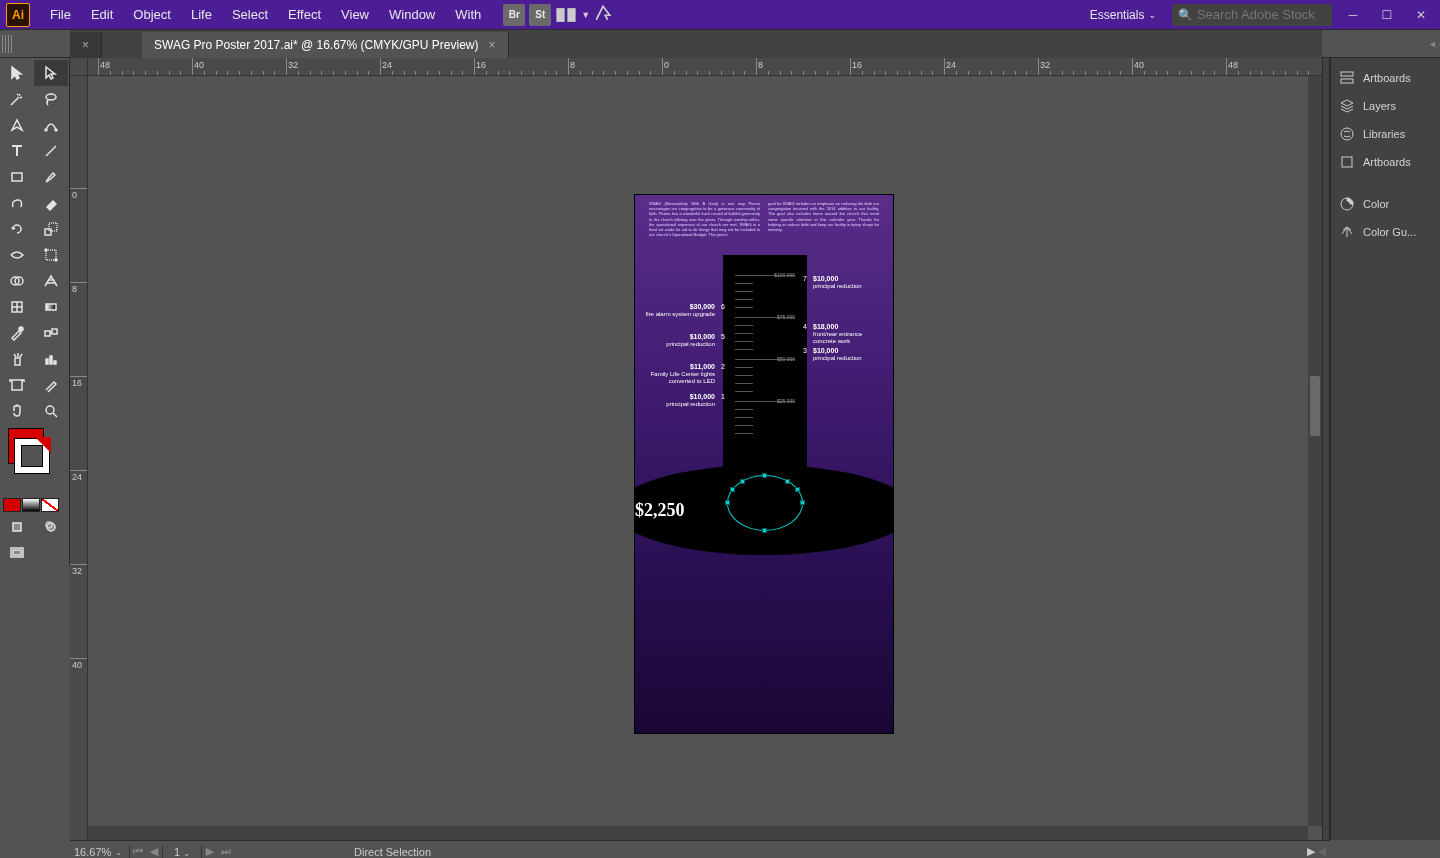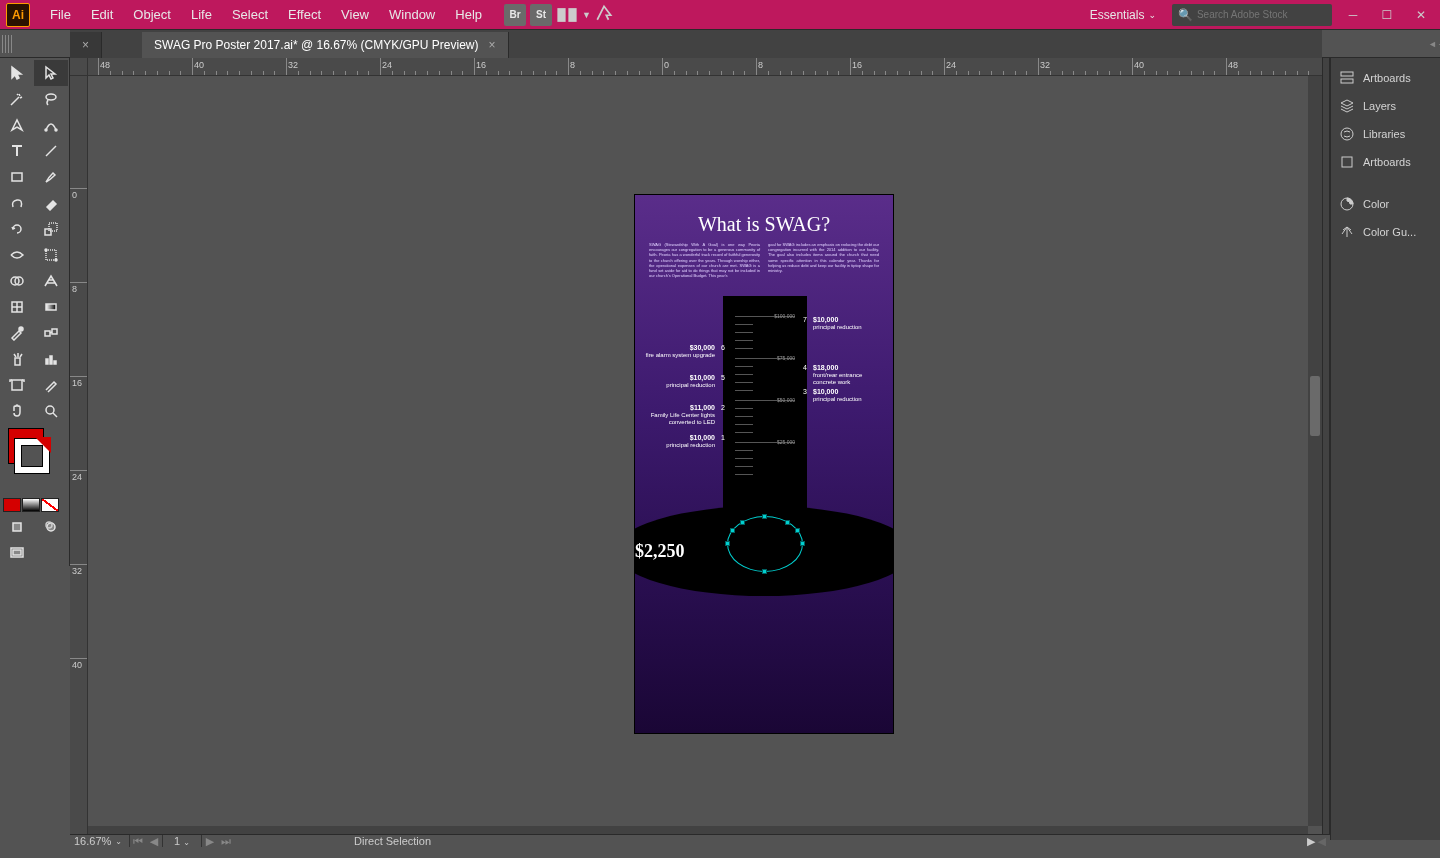--- a/index.html
+++ b/index.html
@@ -1,27 +1,27 @@
 <!DOCTYPE html>
 <html><head>
 <meta charset="utf-8">
 <style>
 * { margin: 0; padding: 0; box-sizing: border-box; font-family: "Segoe UI", Tahoma, sans-serif; }
 body { background: #535353; width: 1440px; height: 858px; overflow: hidden; color: #d4d4d4; font-size: 12px; }
 
 
-.menubar { height: 30px; background: #be185d; display: flex; align-items: center; padding: 0 6px; border-bottom: 1px solid #2a2a2a; position: relative; }
+.menubar { height: 30px; background: #4c1d95; display: flex; align-items: center; padding: 0 6px; border-bottom: 1px solid #2a2a2a; position: relative; }
 .ai-logo { width: 24px; height: 24px; background: #2a1200; border: 1px solid #ff9a00; display: flex; align-items: center; justify-content: center; color: #ff9a00; font-weight: bold; font-size: 12px; border-radius: 2px; margin-right: 10px; }
 .menu-item { padding: 6px 10px; cursor: pointer; font-size: 13px; color: #e8e8e8; }
 .menu-icons { display: flex; align-items: center; gap: 4px; margin-left: 12px; }
 .menu-sq { width: 22px; height: 22px; background: #6a6a6a; color: #e8e8e8; display:flex;align-items:center;justify-content:center; font-size:10px; font-weight:bold; border-radius:2px;}
 .menu-right { position: absolute; right: 6px; display: flex; align-items: center; gap: 8px; }
 .workspace-sel { background: transparent; color: #e8e8e8; padding: 4px 8px; border: none; font-size: 12px; display:flex;align-items:center;gap:4px;}
 .search-stock { background: #424242; width: 160px; height: 22px; display: flex; align-items: center; padding: 0 6px; border-radius: 2px; }
-.search-stock input { background: transparent; border: none; color: #ccc; font-size: 10px; width: 100%; outline: none; }
+.search-stock input { background: transparent; border: none; color: #ccc; font-size: 13px; width: 100%; outline: none; }
 .win-btn { width: 26px; height: 20px; display:flex;align-items:center;justify-content:center; color:#ccc;}
 
 
 .control-bar { height: 28px; background: #535353; border-bottom: 1px solid #2a2a2a; display: flex; align-items: center; padding-right: 2px; }
 .control-dbl { width: 10px; height: 18px; margin-left: 2px; background: repeating-linear-gradient(90deg,#888,#888 1px,transparent 1px,transparent 3px); }
 
 
 .tab-strip { height: 28px; background: #424242; display: flex; align-items: flex-end; margin-left: 70px; margin-right: 110px; }
 .tab { height: 26px; padding: 0 12px; display: flex; align-items: center; gap: 10px; font-size: 12px; color: #ccc; background: #383838; border-right: 1px solid #2a2a2a; }
 .tab.active { background: #535353; color: #fff; margin-left: 40px; }
@@ -81,21 +81,21 @@
 .sel-handle { position:absolute; width:5px; height:5px; background:#00d0d0; border:1px solid #006060; }
 
 
 .right-strip { width: 8px; background: #424242; border-left:1px solid #2a2a2a; border-right:1px solid #2a2a2a;}
 .right-panels { width: 110px; background: #424242; border-left: 1px solid #2a2a2a; }
 .panel-item { height: 28px; display: flex; align-items: center; padding: 0 8px; gap: 8px; font-size: 11px; color: #d4d4d4; }
 .panel-item svg { width: 16px; height: 16px; stroke: #ccc; fill: none; }
 .panel-sep { height: 14px; }
 
 
-.statusbar { position: absolute; bottom: 0; left: 70px; right: 110px; height: 24px; background: #535353; border-top: 1px solid #2a2a2a; display: flex; align-items: flex-start; font-size: 11px; color: #ccc; }
+.statusbar { position: absolute; bottom: 0; left: 70px; right: 110px; height: 18px; background: #535353; border-top: 1px solid #2a2a2a; display: flex; align-items: flex-end; font-size: 11px; color: #ccc; }
 .zoom-box { width: 60px; padding: 0 4px; border-right: 1px solid #333; display:flex;align-items:center;gap:4px;}
 .nav-btn { width: 16px; text-align: center; color: #888; }
 .artboard-num { width: 40px; text-align: center; border-left:1px solid #333; border-right:1px solid #333;}
 .status-tool { margin-left: 120px; }
 .scroll-ind { position:absolute; right:4px; display:flex; gap:2px;}
 
 
 </style>
 </head>
 <body>
@@ -103,21 +103,21 @@
 <div class="menubar">
   <div class="ai-logo">Ai</div>
   <div class="menu-item">File</div>
   <div class="menu-item">Edit</div>
   <div class="menu-item">Object</div>
   <div class="menu-item">Life</div>
   <div class="menu-item">Select</div>
   <div class="menu-item">Effect</div>
   <div class="menu-item">View</div>
   <div class="menu-item">Window</div>
-  <div class="menu-item">Help</div>
+  <div class="menu-item">With</div>
   <div class="menu-icons">
     <div class="menu-sq">Br</div>
     <div class="menu-sq">St</div>
     <div class="menu-sq" style="background:transparent;">
       <svg viewBox="0 0 16 16">
           <rect x="1" y="3" width="6" height="10" fill="#ccc"></rect>
           <rect x="9" y="3" width="6" height="10" fill="#ccc"></rect>
         </svg>
     </div>
     <span style="color:#ccc;font-size:9px;">▼</span>
@@ -520,21 +520,20 @@
         <div class="num" style="top: 302px;">16</div>
         <div class="tick" style="top: 394px;"></div>
         <div class="num" style="top: 396px;">24</div>
         <div class="tick" style="top: 488px;"></div>
         <div class="num" style="top: 490px;">32</div>
         <div class="tick" style="top: 582px;"></div>
         <div class="num" style="top: 584px;">40</div>
       </div>
     <div class="viewport">
       <div class="artboard">
-        <div class="what-is">What is SWAG?</div>
         <div class="body-cols">
           <div class="body-col">SWAG (Stewardship With A Goal) is one way Peoria encourages our congregation to be a generous community of faith. Peoria has a wonderful track record of faithful generosity to the church offering over the years. Through worship either, the operational expenses of our church are met. SWAG is a fund set aside for aid to do things that may not be included in our church's Operational Budget. This year's</div>
           <div class="body-col">goal for SWAG includes an emphasis on reducing the debt our congregation incurred with the 2014 addition to our facility. The goal also includes items around the church that need some specific attention in this calendar year. Thanks for helping us reduce debt and keep our facility in tiptop shape for ministry.</div>
         </div>
         <div class="therm-wrap">
           <div class="platform"></div>
           <div class="therm">
             <div class="therm-scale" id="thermScale">
                 <div class="scale-line" style="top: 10px;"></div>
                 <div class="scale-label" style="top: 10px;">$100,000</div>

